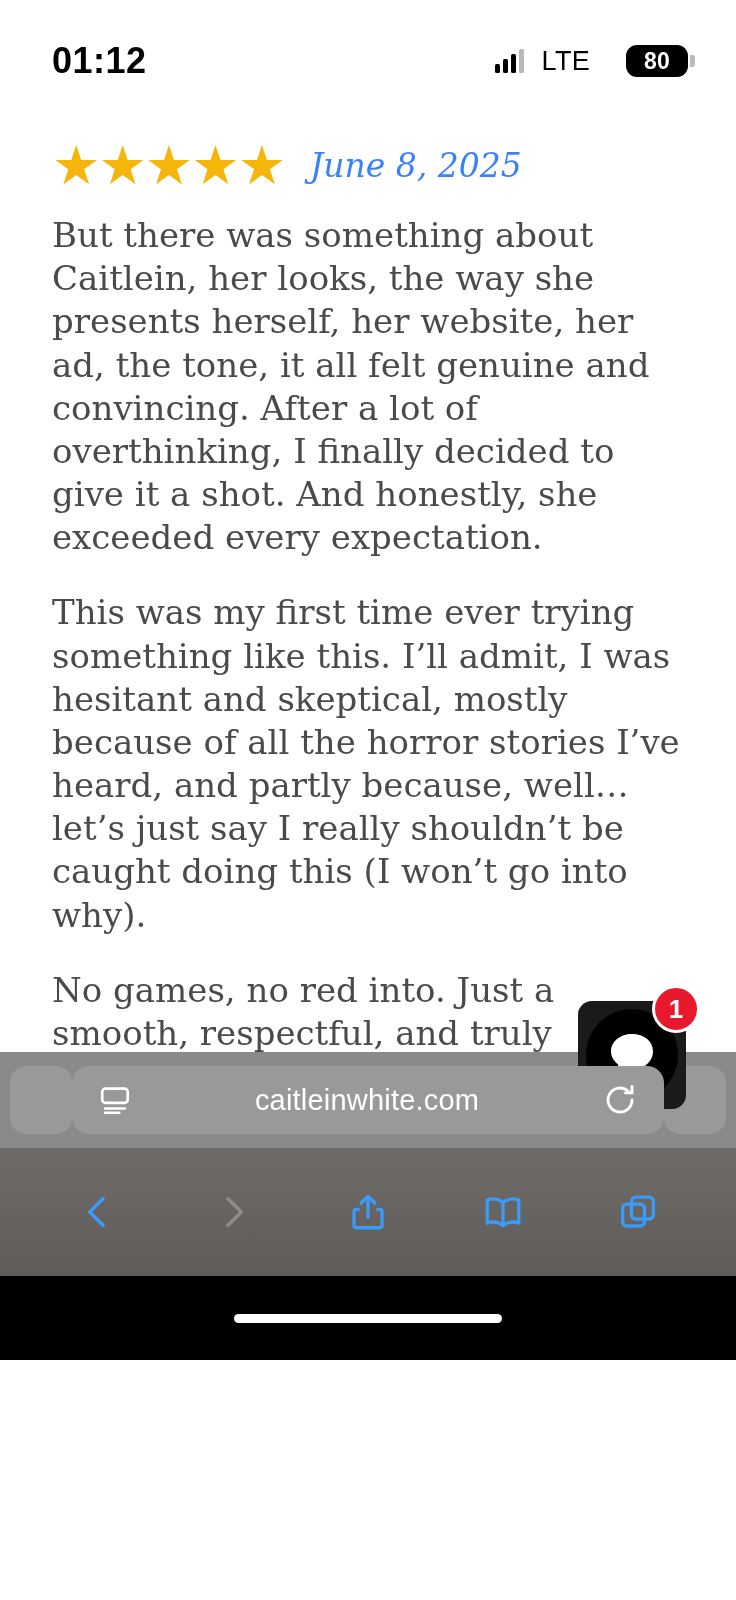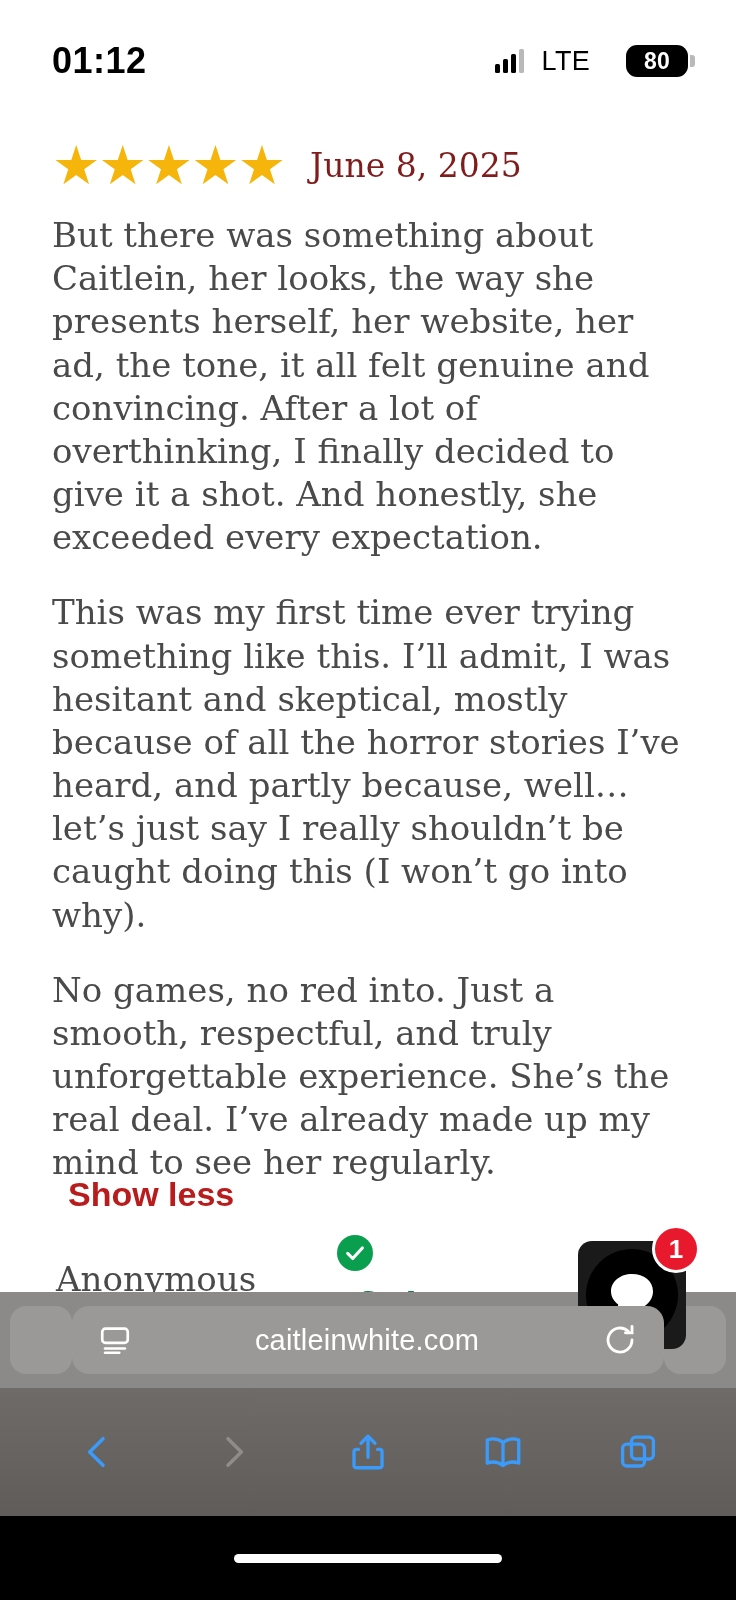--- a/index.html
+++ b/index.html
@@ -6,21 +6,21 @@
   html, body {
     width: 736px;
     height: 1600px;
     background: #ffffff;
     font-family: "Liberation Sans", sans-serif;
     overflow: hidden;
   }
   .phone {
     position: relative;
     width: 736px;
-    height: 1600px;
+    height: 1360px;
     background: #ffffff;
     display: flex;
     flex-direction: column;
   }
 
   
   .status-bar {
     height: 108px;
     flex: 0 0 108px;
     display: flex;
@@ -105,22 +105,23 @@
   }
   .stars {
     font-size: 54px;
     color: #f5b50a;
     letter-spacing: -2px;
     line-height: 1;
     white-space: nowrap;
   }
   .review-date {
     font-family: "DejaVu Serif", serif;
+    font-style: italic;
     font-size: 33px;
-    color: #7f1d1d;
+    color: #3b82f6;
   }
   .review-body {
     font-family: "DejaVu Serif", serif;
     font-size: 34px;
     line-height: 1.27;
     color: #4a4a4a;
   }
   .review-body p { margin-bottom: 32px; }
   .review-body p:last-child { margin-bottom: 0; }
   .show-less {

